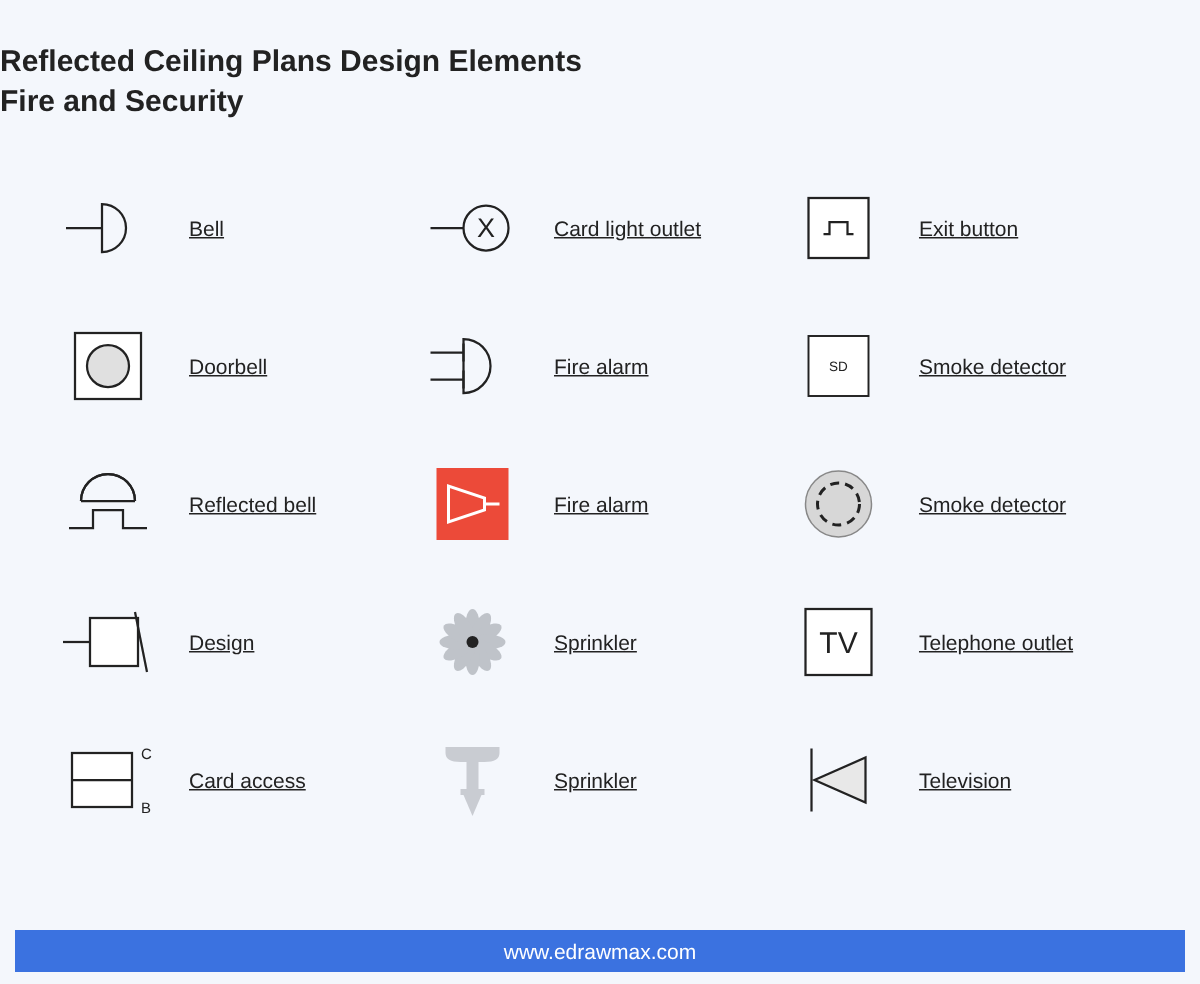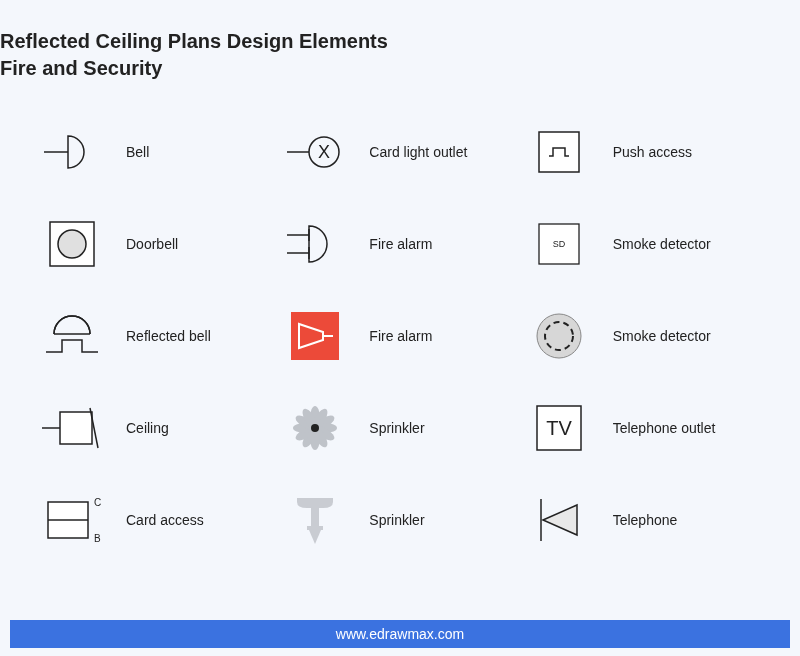--- a/index.html
+++ b/index.html
@@ -38,20 +38,21 @@
     width: 64px;
     height: 64px;
     flex: 0 0 64px;
     display: flex;
     align-items: center;
     justify-content: center;
   }
   .lbl {
     font-size: 14px;
     color: #222;
+    text-decoration: underline;
   }
   .footer {
     position: absolute;
     left: 10px;
     right: 10px;
     bottom: 8px;
     height: 28px;
     background: #3b72e0;
     color: #fff;
     font-size: 14px;
@@ -94,21 +95,21 @@
     <div class="lbl">Card light outlet</div>
   </div>
 
   <div class="cell">
     <div class="sym">
       <svg width="56" height="56" viewBox="0 0 56 56">
         <rect x="8" y="8" width="40" height="40" fill="#fff" stroke="#222" stroke-width="1.5"></rect>
         <path d="M18 32 L22 32 L22 24 L34 24 L34 32 L38 32" fill="none" stroke="#222" stroke-width="1.5"></path>
       </svg>
     </div>
-    <div class="lbl">Push access</div>
+    <div class="lbl">Exit button</div>
   </div>
 
   <div class="cell">
     <div class="sym">
       <svg width="56" height="56" viewBox="0 0 56 56">
         <rect x="6" y="6" width="44" height="44" fill="#fff" stroke="#222" stroke-width="1.5"></rect>
         <circle cx="28" cy="28" r="14" fill="#e0e0e0" stroke="#222" stroke-width="1.5"></circle>
       </svg>
     </div>
     <div class="lbl">Doorbell</div>
@@ -171,21 +172,21 @@
   </div>
 
   <div class="cell">
     <div class="sym">
       <svg width="64" height="56" viewBox="0 0 64 56">
         <line x1="2" y1="28" x2="20" y2="28" stroke="#222" stroke-width="1.5"></line>
         <rect x="20" y="12" width="32" height="32" fill="#fff" stroke="#222" stroke-width="1.5"></rect>
         <line x1="50" y1="8" x2="58" y2="48" stroke="#222" stroke-width="1.5"></line>
       </svg>
     </div>
-    <div class="lbl">Ceiling</div>
+    <div class="lbl">Design</div>
   </div>
 
   <div class="cell">
     <div class="sym">
       <svg width="52" height="52" viewBox="0 0 52 52">
         <g transform="translate(26 26)">
           <g fill="#bfc3c9">
             <ellipse rx="5" ry="12" transform="rotate(0) translate(0 -10)"></ellipse>
             <ellipse rx="5" ry="12" transform="rotate(30) translate(0 -10)"></ellipse>
             <ellipse rx="5" ry="12" transform="rotate(60) translate(0 -10)"></ellipse>
@@ -240,20 +241,20 @@
     <div class="lbl">Sprinkler</div>
   </div>
 
   <div class="cell">
     <div class="sym">
       <svg width="56" height="50" viewBox="0 0 56 50">
         <line x1="10" y1="4" x2="10" y2="46" stroke="#222" stroke-width="1.5"></line>
         <path d="M12 25 L46 10 L46 40 Z" fill="#e8e8e8" stroke="#222" stroke-width="1.5"></path>
       </svg>
     </div>
-    <div class="lbl">Telephone</div>
+    <div class="lbl">Television</div>
   </div>
 
 </div>
 
 <div class="footer">
   <span>www.edrawmax.com</span>
 </div>
 
 </body></html>

